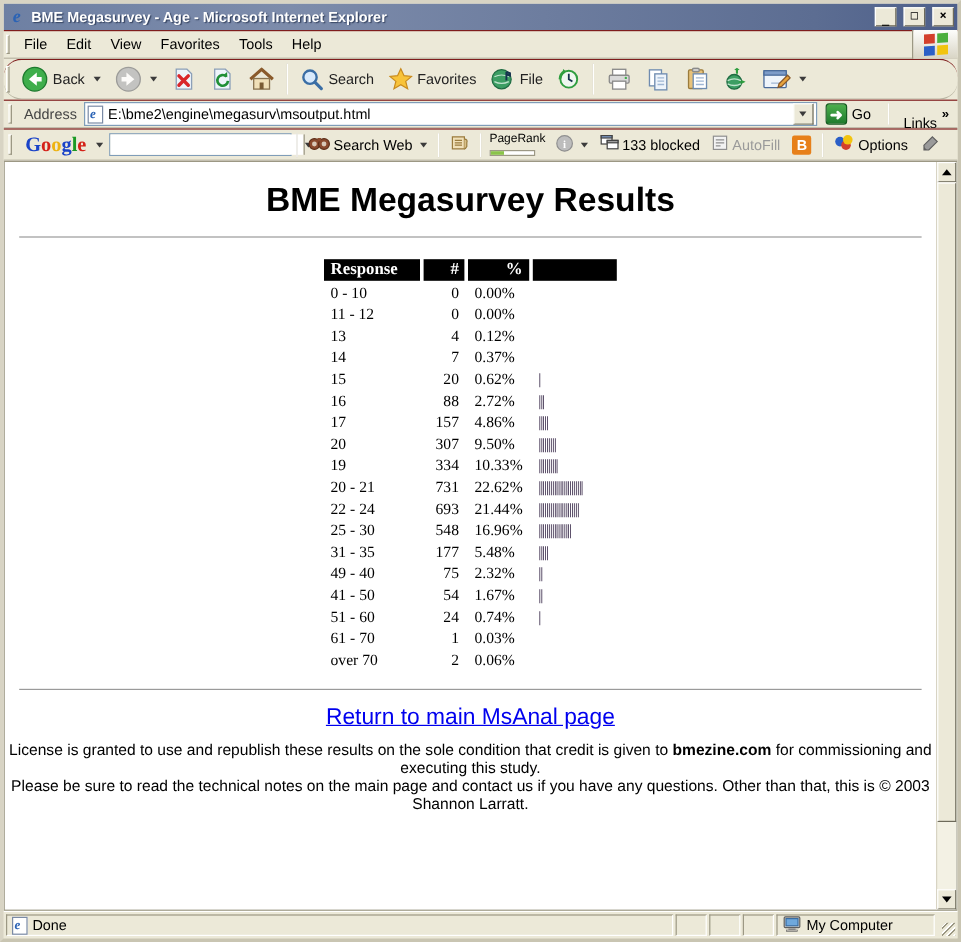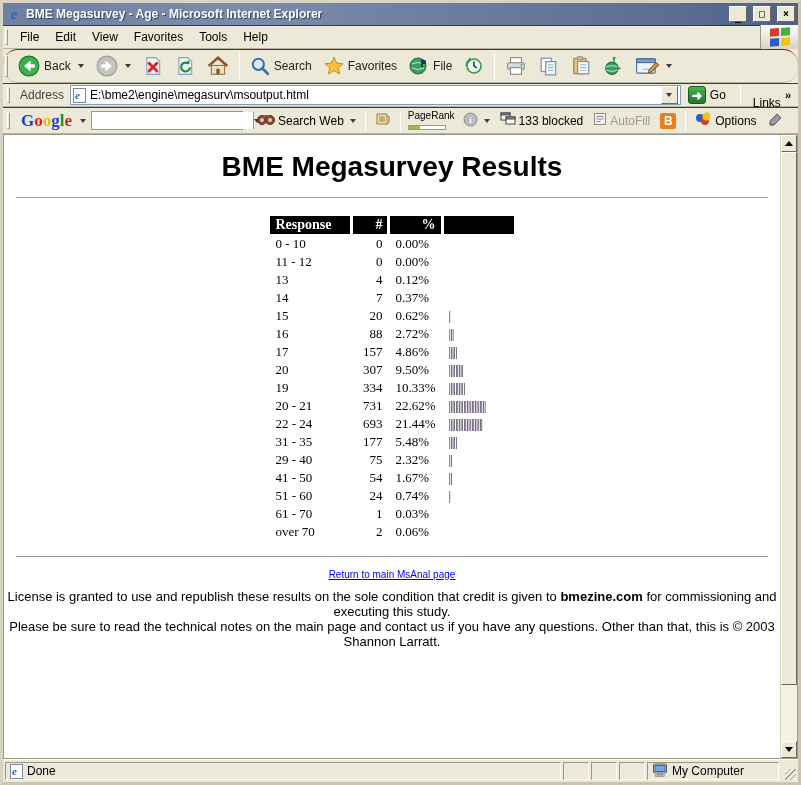--- a/index.html
+++ b/index.html
@@ -96,21 +96,21 @@
   table.results { border-collapse:separate; border-spacing:3px 2px; margin:16px auto 11px auto; font-size:13px;font-family:Liberation Serif, serif; }
   table.results th { background:#000; color:#fff; font-weight:bold; font-size:14px; padding:1px 5px; }
   th.h-resp { text-align:left; min-width:80px; }
   th.h-num  { text-align:right; min-width:34px; }
   th.h-pct  { text-align:right; min-width:50px; }
   table.results td { padding:0 5px; line-height:16px; white-space:nowrap; }
   td.c-resp { text-align:left; }
   td.c-num  { text-align:right; }
   td.c-pct  { text-align:left; }
   td.c-bar  { text-align:left; min-width:70px; font-size:13px; letter-spacing:-1px; color:#2b1b3d; }
-  .footer-link { display:inline-block; margin-top:12px; color:#0000ee; text-decoration:underline; font-size:10px; }
+  .footer-link { display:inline-block; margin-top:12px; color:#0000ee; text-decoration:underline; font-size:19px; }
   .license { font-size:13px; margin-top:8px; line-height:15px; color:#000; }
 
   
   .vscroll { position:absolute; top:0; right:0; bottom:0; width:17px; background:#f3f1e4; border-left:1px solid #d8d4c4; }
   .sbtn { position:absolute; left:0; width:16px; height:17px; background:#ece9d8; border:1px solid; border-color:#fff #6d6a5a #6d6a5a #fff; display:flex; align-items:center; justify-content:center; }
   .sbtn.up { top:0; } .sbtn.down { bottom:0; }
   .tri-up { width:0;height:0;border-left:4px solid transparent;border-right:4px solid transparent;border-bottom:5px solid #000; }
   .tri-dn { width:0;height:0;border-left:4px solid transparent;border-right:4px solid transparent;border-top:5px solid #000; }
   .sthumb { position:absolute; left:0; top:17px; width:16px; height:calc(100% - 90px); background:#ece9d8; border:1px solid; border-color:#fff #6d6a5a #6d6a5a #fff; }
 
@@ -510,27 +510,33 @@
               <td class="c-pct">22.62%</td>
               <td class="c-bar">|||||||||||||||||||||||</td>
             </tr>
             <tr>
               <td class="c-resp">22 - 24</td>
               <td class="c-num">693</td>
               <td class="c-pct">21.44%</td>
               <td class="c-bar">|||||||||||||||||||||</td>
             </tr>
             <tr>
+              <td class="c-resp">25 - 30</td>
+              <td class="c-num">548</td>
+              <td class="c-pct">16.96%</td>
+              <td class="c-bar">|||||||||||||||||</td>
+            </tr>
+            <tr>
               <td class="c-resp">31 - 35</td>
               <td class="c-num">177</td>
               <td class="c-pct">5.48%</td>
               <td class="c-bar">|||||</td>
             </tr>
             <tr>
-              <td class="c-resp">29 - 40</td>
+              <td class="c-resp">49 - 40</td>
               <td class="c-num">75</td>
               <td class="c-pct">2.32%</td>
               <td class="c-bar">||</td>
             </tr>
             <tr>
               <td class="c-resp">41 - 50</td>
               <td class="c-num">54</td>
               <td class="c-pct">1.67%</td>
               <td class="c-bar">||</td>
             </tr>

